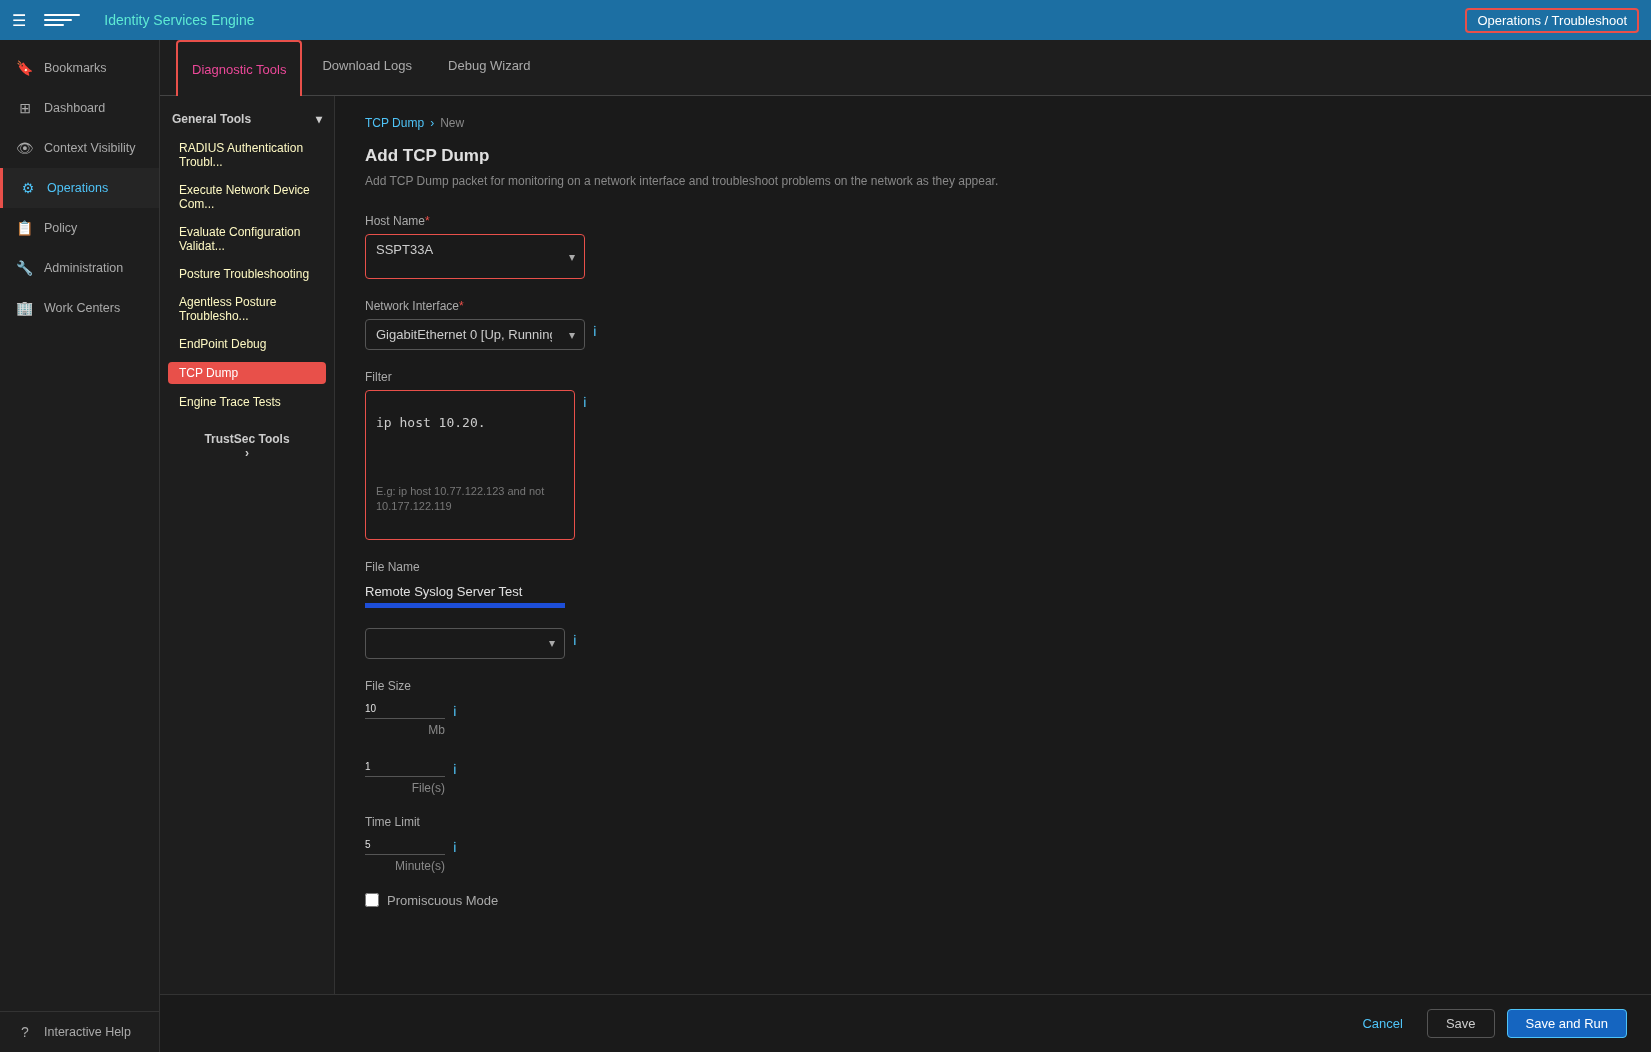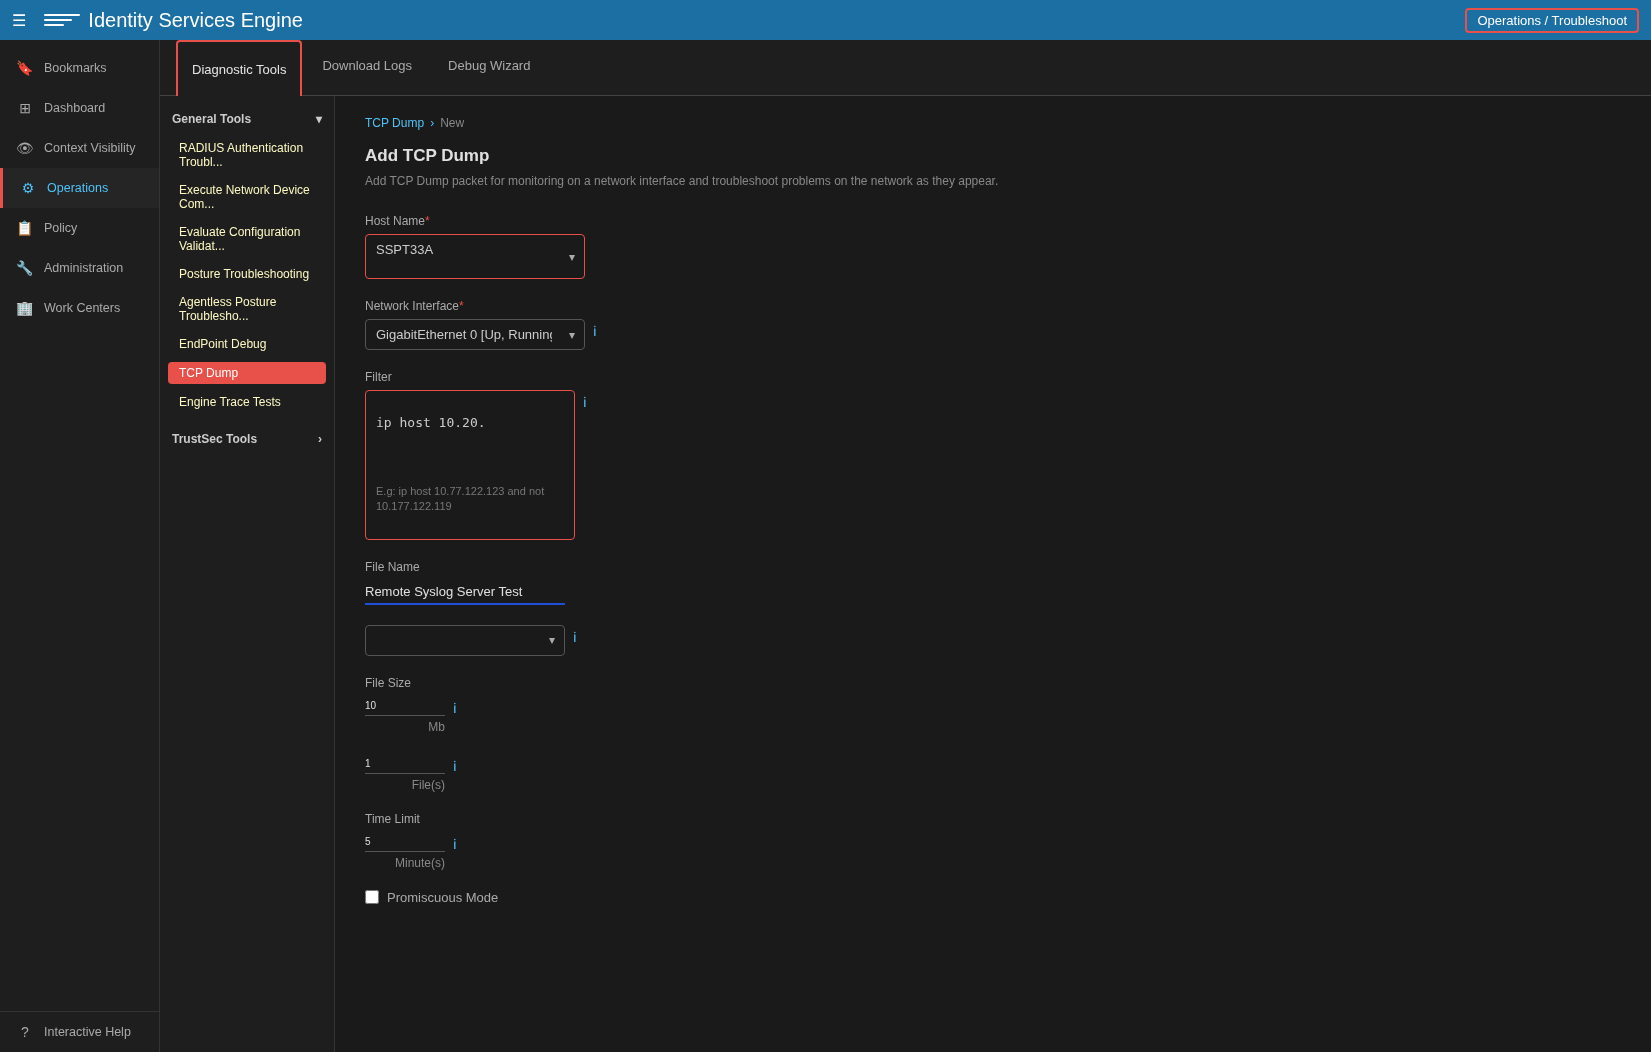--- a/index.html
+++ b/index.html
@@ -10,21 +10,21 @@
       display: flex; align-items: center; background: #1c6fa3; height: 40px; padding: 0 12px;
       justify-content: space-between;
     }
     .topbar-left { display: flex; align-items: center; gap: 10px; }
     .topbar-logo { display: flex; align-items: center; gap: 8px; }
     .cisco-logo { width: 36px; height: 20px; display: flex; flex-direction: column; justify-content: center; gap: 3px; }
     .cisco-logo span { display: block; height: 2px; background: white; border-radius: 1px; }
     .cisco-logo span:nth-child(1) { width: 36px; }
     .cisco-logo span:nth-child(2) { width: 28px; }
     .cisco-logo span:nth-child(3) { width: 20px; }
-    .topbar-title { color: #ffffff; font-size: 20px; font-weight: 500; }
+    .topbar-title { color: #5eead4; font-size: 14px; font-weight: 500; margin-left: 16px; }
     .topbar-right { display: flex; align-items: center; }
     .ops-troubleshoot-badge {
       border: 2px solid #e8504a; border-radius: 4px; padding: 3px 10px;
       color: white; font-size: 13px; font-weight: 500;
     }
     .hamburger-icon { color: white; margin-right: 8px; font-size: 16px; cursor: pointer; }
 
     
     .layout { display: flex; height: calc(1052px - 40px); }
 
@@ -40,21 +40,21 @@
 
     
     .content { flex: 1; display: flex; flex-direction: column; overflow: hidden; }
 
     
     .tabsbar { display: flex; align-items: flex-end; background: #1e1e1e; border-bottom: 1px solid #444; padding: 0 16px; height: 56px; }
     .tab {
       padding: 10px 16px; cursor: pointer; color: #aaa; font-size: 13px; margin-right: 4px;
       border-bottom: 3px solid transparent; height: 56px; display: flex; align-items: center;
     }
-    .tab.active { color: #e5e5e5; border-bottom: 3px solid #4fc3f7; border: 2px solid #e8504a; border-bottom: none; border-radius: 4px 4px 0 0; padding: 8px 14px; margin-bottom: -1px; background: #1e1e1e; }
+    .tab.active { color: #ec4899; border-bottom: 3px solid #4fc3f7; border: 2px solid #e8504a; border-bottom: none; border-radius: 4px 4px 0 0; padding: 8px 14px; margin-bottom: -1px; background: #1e1e1e; }
 
     
     .main-content { display: flex; flex: 1; overflow: hidden; }
 
     
     .subnav { width: 175px; background: #1e1e1e; border-right: 1px solid #333; padding-top: 8px; flex-shrink: 0; overflow-y: auto; }
     .subnav-group-header {
       display: flex; align-items: center; justify-content: space-between;
       padding: 8px 12px; color: #ccc; font-size: 12px; font-weight: 600; cursor: pointer;
     }
@@ -62,20 +62,21 @@
       padding: 7px 12px 7px 16px; color: #fef9c3; font-size: 12px; cursor: pointer;
       border-left: 3px solid transparent;
     }
     .subnav-item.active-badge {
       background: #e8504a; color: white; border-radius: 4px; margin: 4px 8px; padding: 4px 8px;
     }
     .subnav-group2-header {
       display: flex; align-items: center; justify-content: space-between;
       padding: 8px 12px; color: #ccc; font-size: 12px; font-weight: 600; cursor: pointer;
       margin-top: 8px;
+      flex-direction: column;
     }
 
     
     .form-panel { flex: 1; padding: 20px 30px; overflow-y: auto; background: #1a1a1a; }
 
     .breadcrumb { display: flex; align-items: center; gap: 6px; font-size: 12px; color: #4fc3f7; margin-bottom: 16px; }
     .breadcrumb-current { color: #888; }
 
     .form-title { font-size: 17px; font-weight: 600; color: #e0e0e0; margin-bottom: 6px; }
     .form-desc { font-size: 12px; color: #888; margin-bottom: 24px; line-height: 1.5; }
@@ -108,21 +109,21 @@
       border: 1px solid #e8504a; border-radius: 4px; padding: 24px 10px;
       background: #1a1a1a; width: 210px; position: relative;
     }
     .filter-textarea {
       width: 100%; background: transparent; border: none; color: #ccc;
       font-size: 13px; resize: none; outline: none; height: 60px;
     }
     .filter-hint { font-size: 11px; color: #777; margin-top: 6px; line-height: 1.4; }
 
     .text-input {
-      background: transparent; border: none; border-bottom: 2px solid #1d4ed8;
+      background: transparent; border: none; border-bottom: 5px solid #1d4ed8;
       color: #e0e0e0; font-size: 13px; padding: 4px 0; width: 200px; outline: none;
     }
 
     .number-input {
       background: transparent; border: none; border-bottom: 1px solid #555;
       color: #e0e0e0; font-size: 10px; padding: 4px 0; width: 80px; outline: none;
     }
     .unit-label { color: #888; font-size: 12px; margin-left: 6px; }
 
     .checkbox-row { display: flex; align-items: flex-start; gap: 8px; color: #aaa; font-size: 13px; margin-top: 8px; }
@@ -344,15 +345,20 @@
         </div>
 
         <div class="checkbox-row">
           <input type="checkbox" id="promiscuous" style="">
           <label for="promiscuous">Promiscuous Mode</label>
         </div>
 
       </div>
     </div>
 
+    <div class="bottom-bar">
+      <button class="btn-cancel">Cancel</button>
+      <button class="btn-save">Save</button>
+      <button class="btn-save-run">Save and Run</button>
+    </div>
 
   </div>
 </div>
 
 </body></html>

